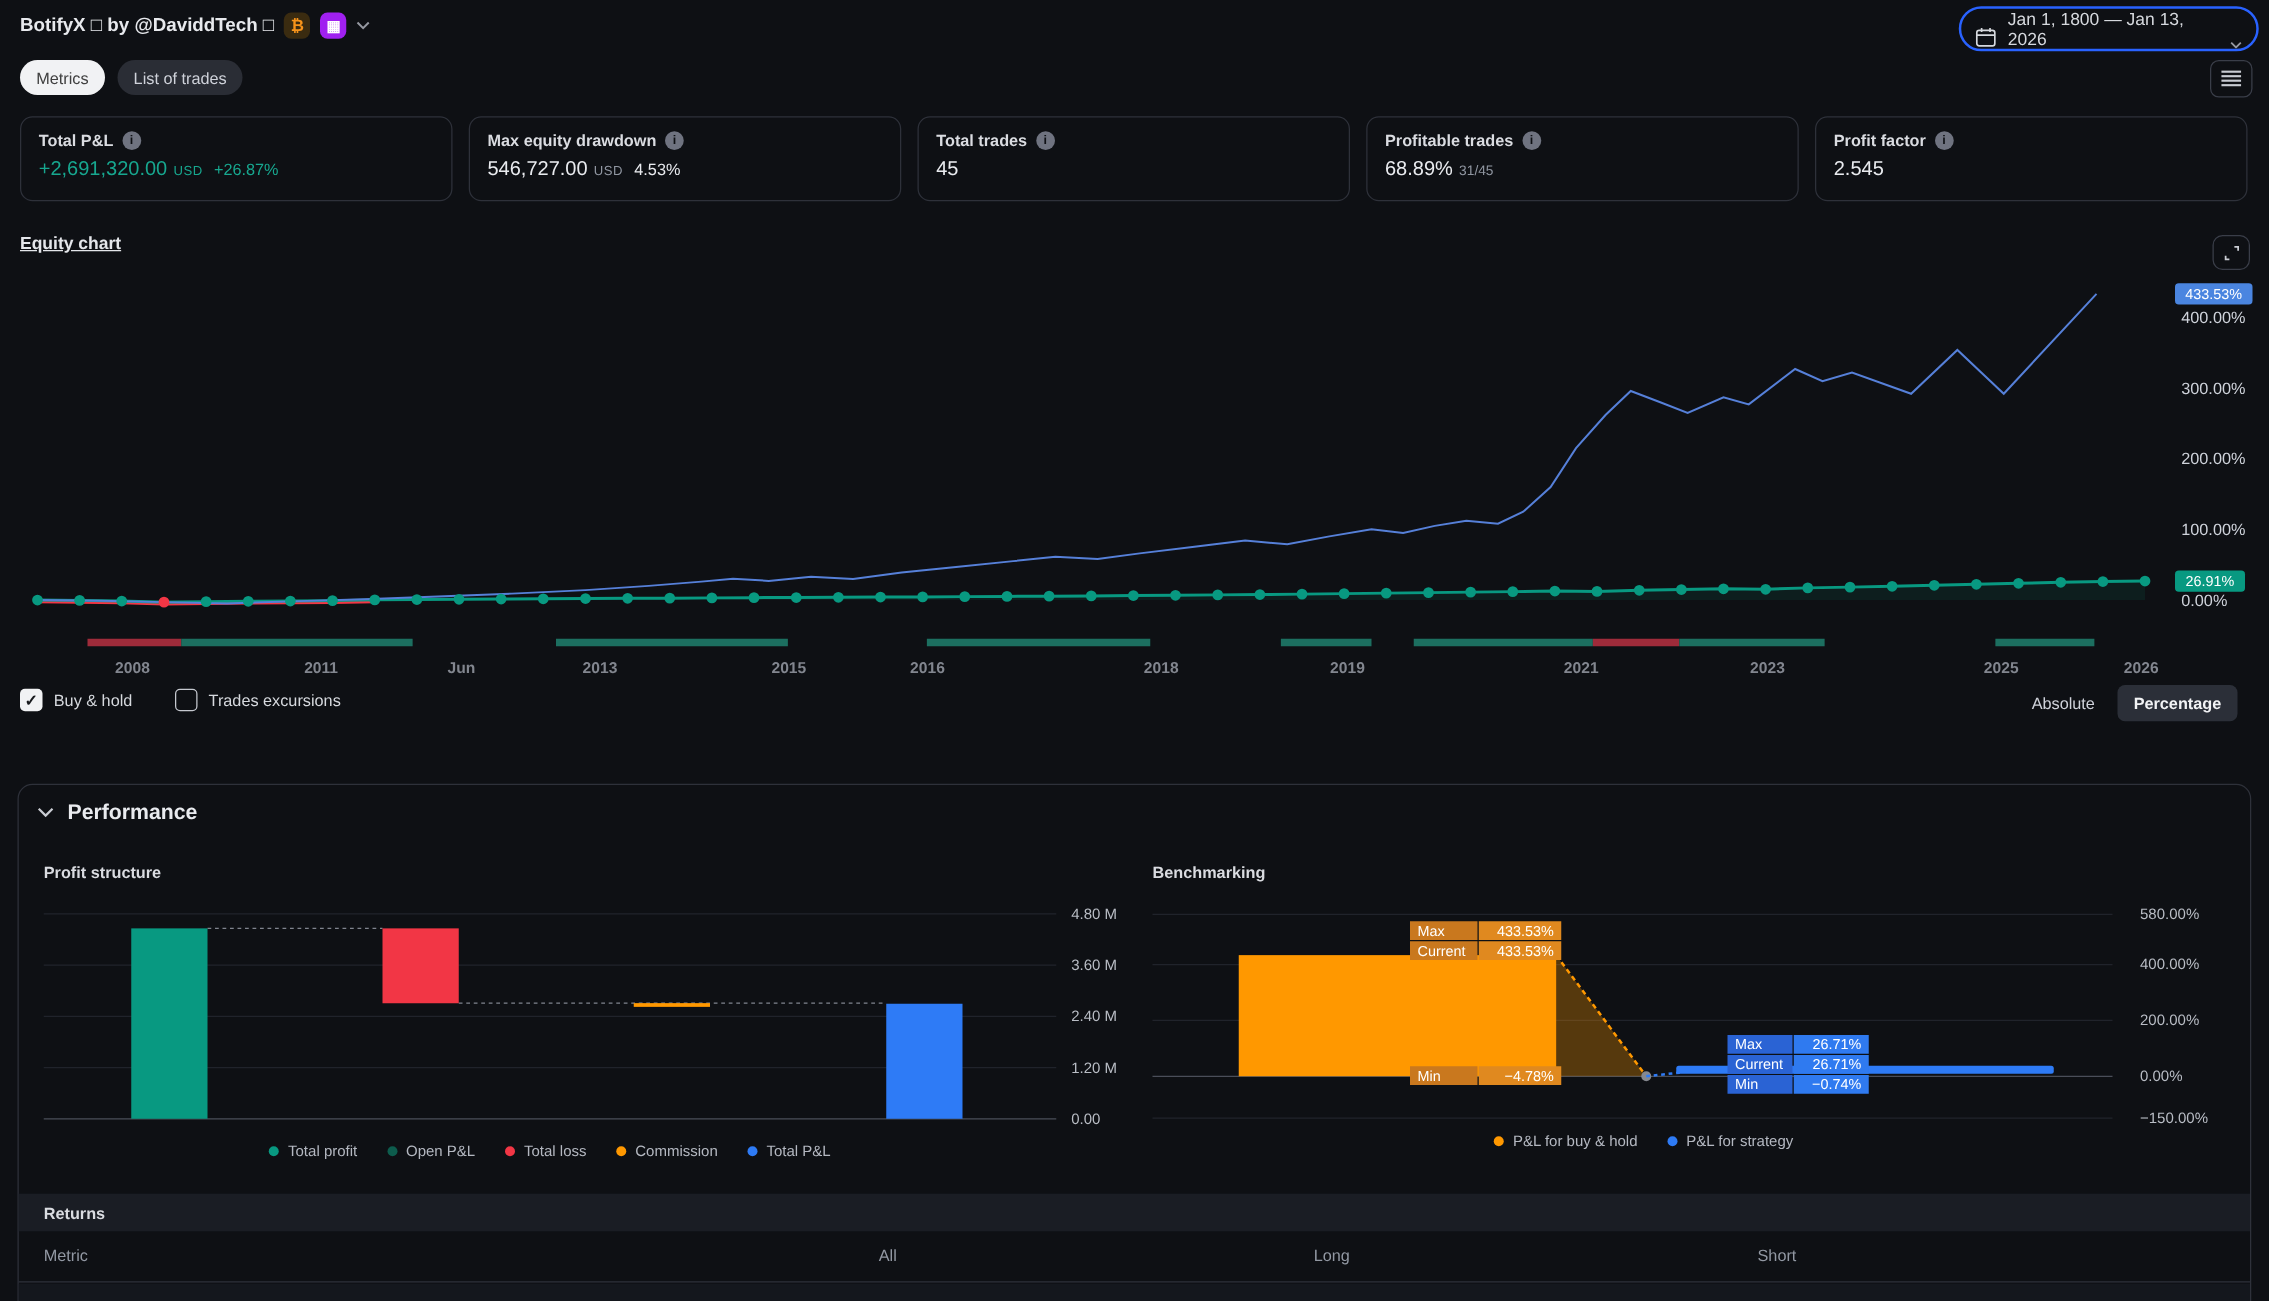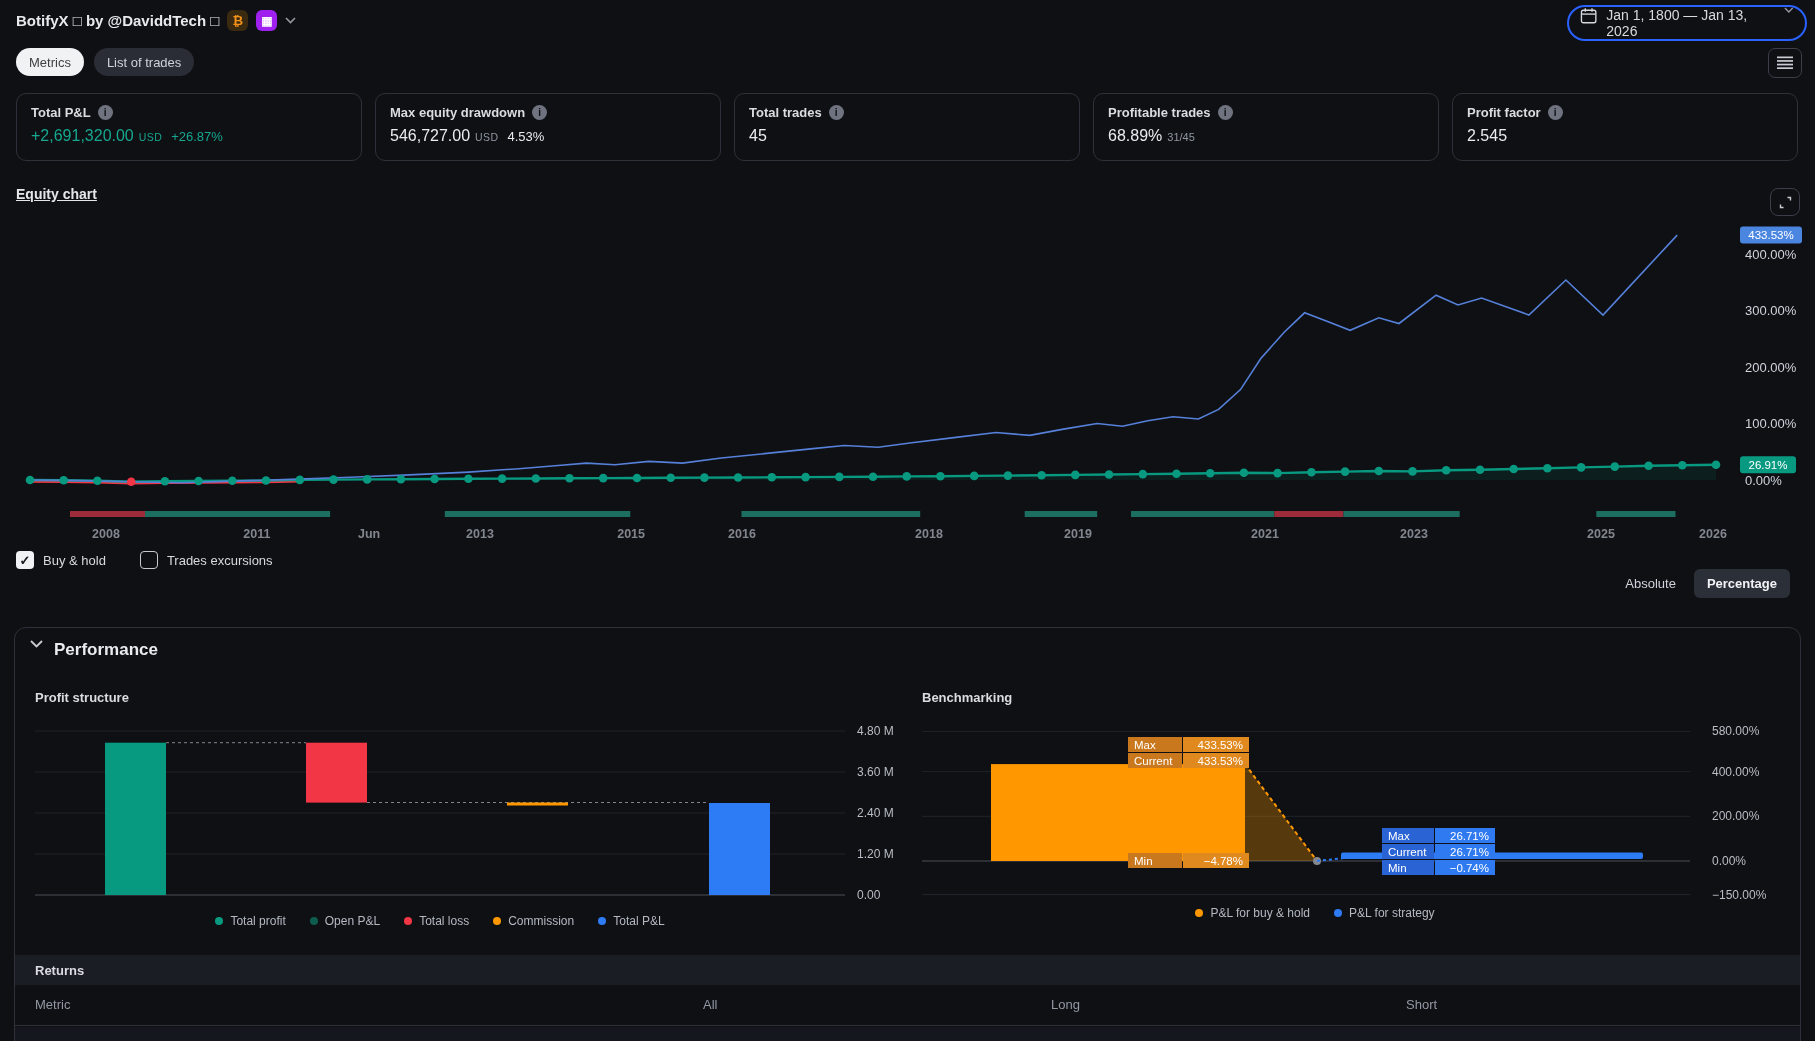--- a/index.html
+++ b/index.html
@@ -6,21 +6,21 @@
   #stage{position:relative;width:1815px;height:1041px;overflow:hidden;background:#0e1014;}
   .abs{position:absolute;}
   
   .topbar-title{position:absolute;left:16px;top:10px;display:flex;align-items:center;gap:8px;font-size:15px;font-weight:bold;color:#e7e9ed;}
   .badge{width:21px;height:21px;border-radius:6px;display:inline-flex;align-items:center;justify-content:center;font-size:13px;font-weight:bold;}
   .badge-btc{background:#3a2b10;color:#f7931a;}
   .badge-cal{background:#a020f0;color:#fff;font-size:12px;}
   #tabs{position:absolute;left:16px;top:48px;display:flex;gap:10px;}
   .pill{height:28px;padding:0 13px;border-radius:14px;background:#2a2d35;color:#cfd2da;font-size:13px;display:flex;align-items:center;cursor:pointer;}
   .pill-active{background:#f1f2f4;color:#404040;}
-  .date-pill{position:absolute;left:1567px;top:5px;width:240px;height:36px;border:2px solid #2962ff;border-radius:18px;display:flex;align-items:flex-start;gap:9px;padding:0 11px;box-sizing:border-box;font-size:14px;color:#d6d9de;background:#0e1014;}
+  .date-pill{position:absolute;left:1567px;top:5px;width:240px;height:36px;border:2px solid #2962ff;border-radius:18px;display:flex;align-items:flex-end;gap:9px;padding:0 11px;box-sizing:border-box;font-size:14px;color:#d6d9de;background:#0e1014;}
   .menu-btn{position:absolute;left:1768px;top:48px;width:34px;height:30px;border:1px solid #3a3e49;border-radius:7px;display:flex;align-items:center;justify-content:center;box-sizing:border-box;}
   
   #metric-cards{position:absolute;left:16px;top:93px;width:1782px;display:flex;gap:13px;}
   .mcard{flex:1;height:68px;border:1px solid #2e313a;border-radius:10px;padding:11px 14px;box-sizing:border-box;}
   .mlabel-row{display:flex;align-items:center;}
   .mlabel{font-size:13px;font-weight:bold;color:#dadce1;}
   .info-icon{width:15px;height:15px;border-radius:50%;background:#6f7380;color:#0e1014;font-size:10px;font-weight:bold;display:inline-flex;align-items:center;justify-content:center;margin-left:7px;}
   .mvalue-row{margin-top:7px;display:flex;align-items:baseline;gap:5px;}
   .mvalue{font-size:16px;color:#e9ebef;}
   .munit{font-size:10.5px;color:#9096a1;letter-spacing:.4px;text-align:right;}
@@ -36,26 +36,26 @@
   .x-label{fill:#82868f;font-size:12.5px;font-weight:bold;}
   .badge-label{fill:#ffffff;font-size:11.5px;}
   .ax-label2{fill:#b9bdc5;font-size:12px;}
   .tt-text{fill:#ffffff;font-size:11.5px;}
   
   #eq-controls{position:absolute;left:16px;top:551px;display:flex;align-items:center;gap:34px;font-size:13px;color:#d6d9de;}
   .cb-row{display:flex;align-items:center;gap:9px;cursor:pointer;}
   .cbox{width:18px;height:18px;border-radius:4px;box-sizing:border-box;display:inline-flex;align-items:center;justify-content:center;}
   .cbox-on{background:#f1f2f4;color:#17191d;font-size:13px;font-weight:bold;}
   .cbox-off{border:1.5px solid #c6c9d0;background:transparent;}
-  #scale-controls{position:absolute;right:25px;top:569px;display:flex;align-items:center;gap:18px;}
+  #scale-controls{position:absolute;right:25px;top:548px;display:flex;align-items:center;gap:18px;}
   .abs-toggle{font-size:13px;color:#cfd2da;cursor:pointer;}
   .pct-pill{height:29px;padding:0 13px;border-radius:6px;background:#2b2f38;color:#f2f3f5;font-size:13px;font-weight:bold;display:flex;align-items:center;cursor:pointer;}
   
   .perf-card{position:absolute;left:14px;top:627px;width:1787px;height:500px;border:1px solid #2e313a;border-radius:12px;box-sizing:border-box;}
-  #perf-header{position:absolute;left:30px;top:640px;display:flex;align-items:flex-start;gap:11px;}
+  #perf-header{position:absolute;left:30px;top:640px;display:flex;align-items:center;gap:11px;}
   #perf-title{font-size:17px;font-weight:bold;color:#e9ebef;}
   #profit-svg{position:absolute;left:0;top:690px;width:910px;height:230px;}
   #bench-svg{position:absolute;left:920px;top:690px;width:895px;height:230px;}
   .legend{position:absolute;display:flex;justify-content:center;align-items:center;gap:24px;font-size:12px;color:#b4b8c1;}
   .lg-item{display:flex;align-items:center;gap:7px;}
   .lg-dot{width:8px;height:8px;border-radius:50%;}
   
   #returns-band{position:absolute;left:15px;top:955px;width:1785px;height:30px;background:#1a1d24;display:flex;align-items:center;}
   #returns-title{margin-left:20px;font-size:13px;font-weight:bold;color:#dadce1;}
   #returns-header{position:absolute;left:15px;top:985px;width:1785px;height:41px;border-bottom:1px solid #2e313a;box-sizing:border-box;}

